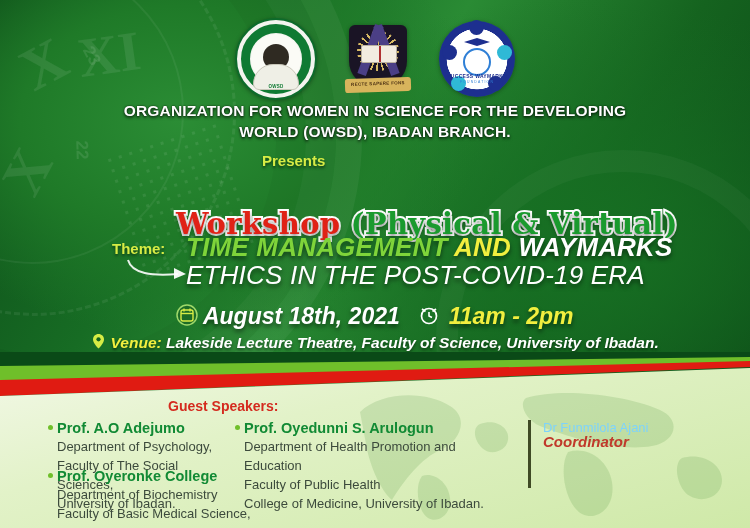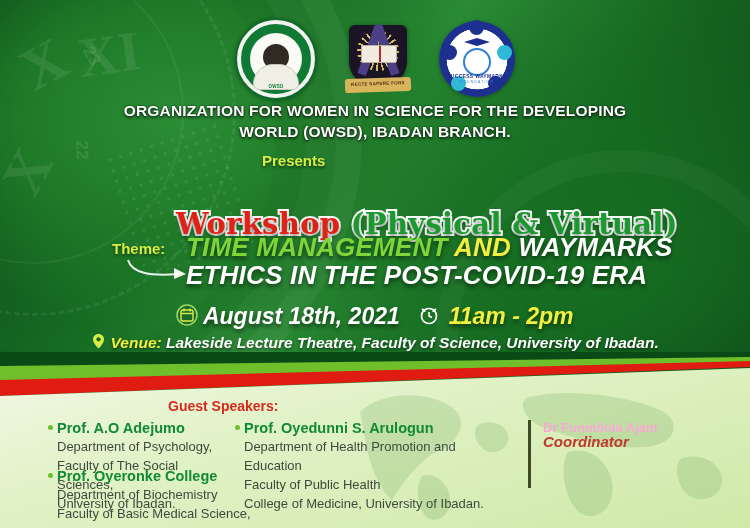--- a/index.html
+++ b/index.html
@@ -133,21 +133,21 @@
   }
   .arrow{position:absolute;left:126px;top:258px;width:70px;height:22px;}
   .theme1{
     position:absolute;left:186px;top:232px;font-style:italic;font-weight:700;font-size:26px;
     letter-spacing:.2px;white-space:nowrap;text-shadow:0 3px 4px rgba(0,0,0,.5);
   }
   .theme1 .tm{color:#7fd43a;}
   .theme1 .and{color:#f2ef3f;}
   .theme1 .rs{color:#ffffff;}
   .theme2{
-    position:absolute;left:186px;top:260px;font-style:italic;font-weight:700;font-size:26px;
+    position:absolute;left:186px;top:260px;font-style:italic;font-weight:400;font-size:26px;
     color:#ffffff;letter-spacing:.2px;white-space:nowrap;text-shadow:0 3px 4px rgba(0,0,0,.5);
   }
   .datetime{
     position:absolute;left:0;top:303px;width:750px;text-align:center;white-space:nowrap;
   }
   .datetime .date{color:#ffffff;font-style:italic;font-weight:700;font-size:23px;
     text-shadow:0 3px 4px rgba(0,0,0,.5);}
   .datetime .time{color:#f2ef3f;font-style:italic;font-weight:700;font-size:23px;
     text-shadow:0 3px 4px rgba(0,0,0,.5);margin-left:4px;}
   .ico{display:inline-block;vertical-align:-2px;}
@@ -178,21 +178,21 @@
   .guest-title{
     position:absolute;left:168px;top:398px;color:#d42a1e;font-weight:700;font-size:14px;
   }
   .spk{position:absolute;}
   .spk .nm{color:#118a34;font-weight:700;font-size:14.5px;line-height:17px;}
   .spk .bl{display:inline-block;width:5px;height:5px;border-radius:50%;background:#6fbf2a;
     vertical-align:3px;margin-right:4px;}
   .spk .af{color:#3c4a3c;font-size:13px;line-height:19px;margin-left:9px;}
   .officials{position:absolute;left:528px;top:420px;padding-left:12px;
     border-left:3px solid #3f4a25;height:68px;}
-  .off .onm{color:#f9a8d4;font-weight:700;font-size:13px;line-height:16px;}
+  .off .onm{color:#7dd3fc;font-weight:400;font-size:13px;line-height:16px;}
   .off .oti{color:#c0392b;font-style:italic;font-weight:700;font-size:15px;line-height:12px;}
   .off+.off{margin-top:9px;}
 </style>
 </head>
 <body>
 
 <div class="flyer">
 
   <div class="topbg">
     <div class="clock"></div>

